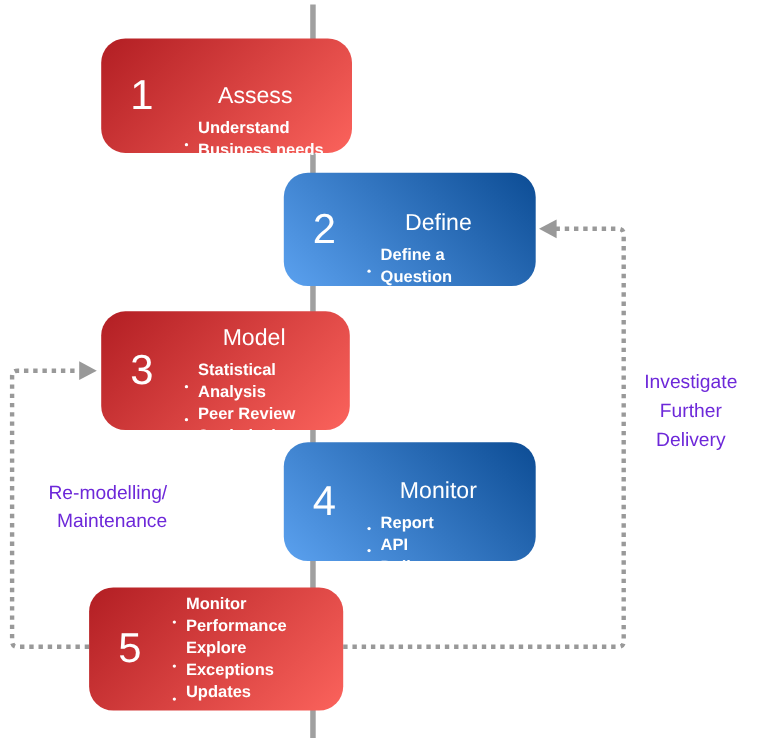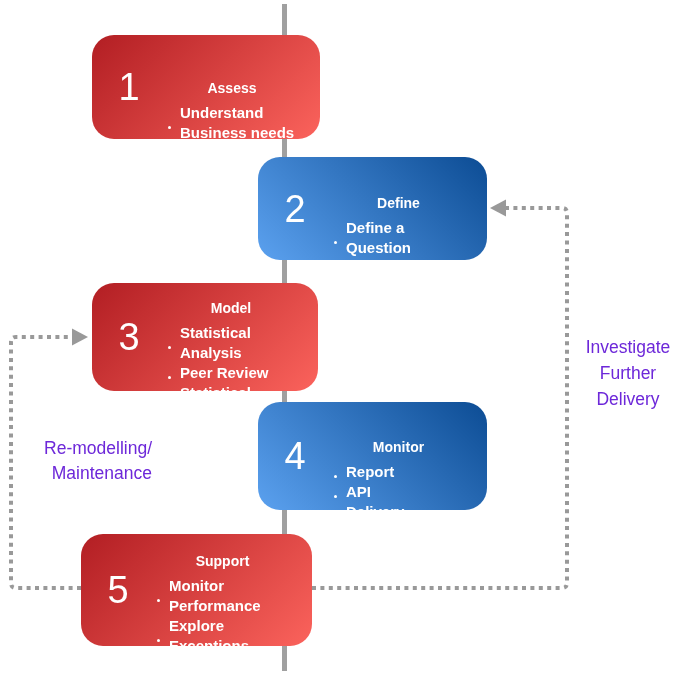--- a/index.html
+++ b/index.html
@@ -37,22 +37,22 @@
     padding-left: 6px;
   }
   .stage-content {
     flex: 1;
     display: flex;
     flex-direction: column;
     justify-content: center;
     padding-right: 16px;
   }
   .stage-title {
-    font-size: 14px;
-    font-weight: 700;
+    font-size: 21px;
+    font-weight: 400;
     text-align: center;
     margin-bottom: 7px;
     margin-top: 48px;
   }
   .bullet-list { list-style: none; margin: 0; padding: 0 0 0 8px; }
   .bullet-item {
     display: flex;
     align-items: center;
     font-size: 15px;
     font-weight: 700;
@@ -158,21 +158,20 @@
           <span class="bullet-dot"></span>
           <span>Delivery</span>
         </li>
       </ul>
     </div>
   </div>
 
   <div class="stage-box red" style="left:81px; top:534px; width:231px; height:112px;">
     <div class="stage-num">5</div>
     <div class="stage-content">
-      <div class="stage-title">Support</div>
       <ul class="bullet-list">
         <li class="bullet-item">
           <span class="bullet-dot"></span>
           <span>Monitor Performance</span>
         </li>
         <li class="bullet-item">
           <span class="bullet-dot"></span>
           <span>Explore Exceptions</span>
         </li>
         <li class="bullet-item">

